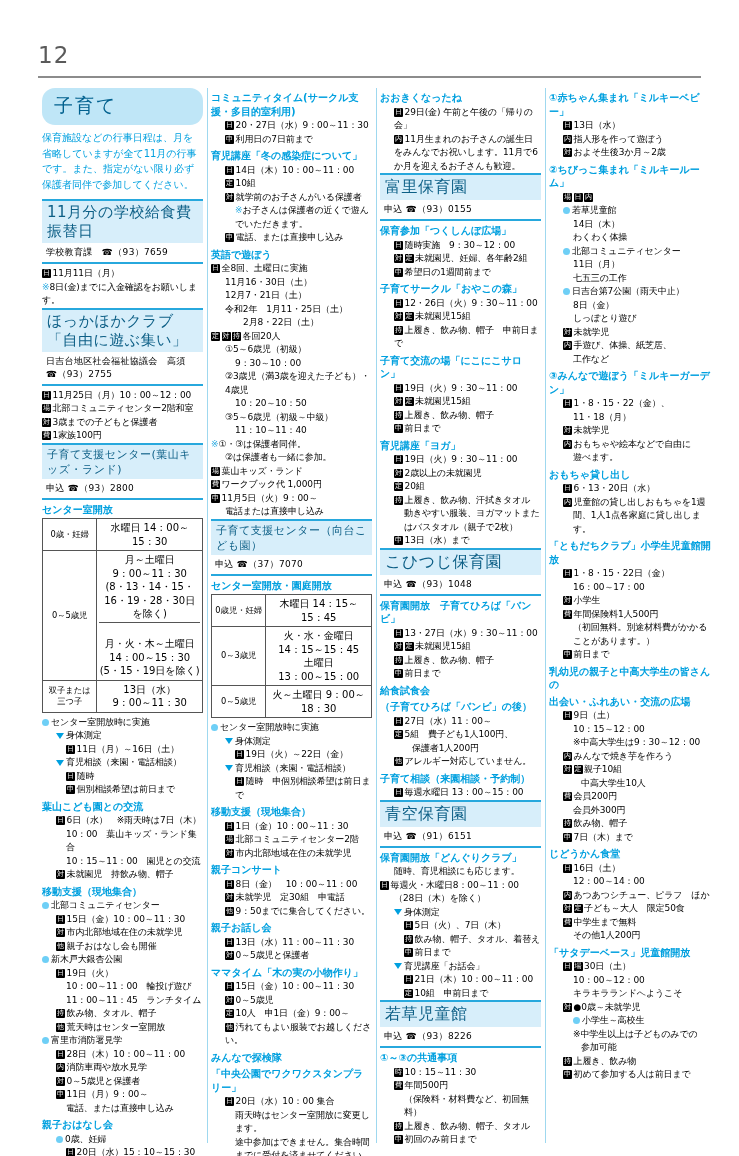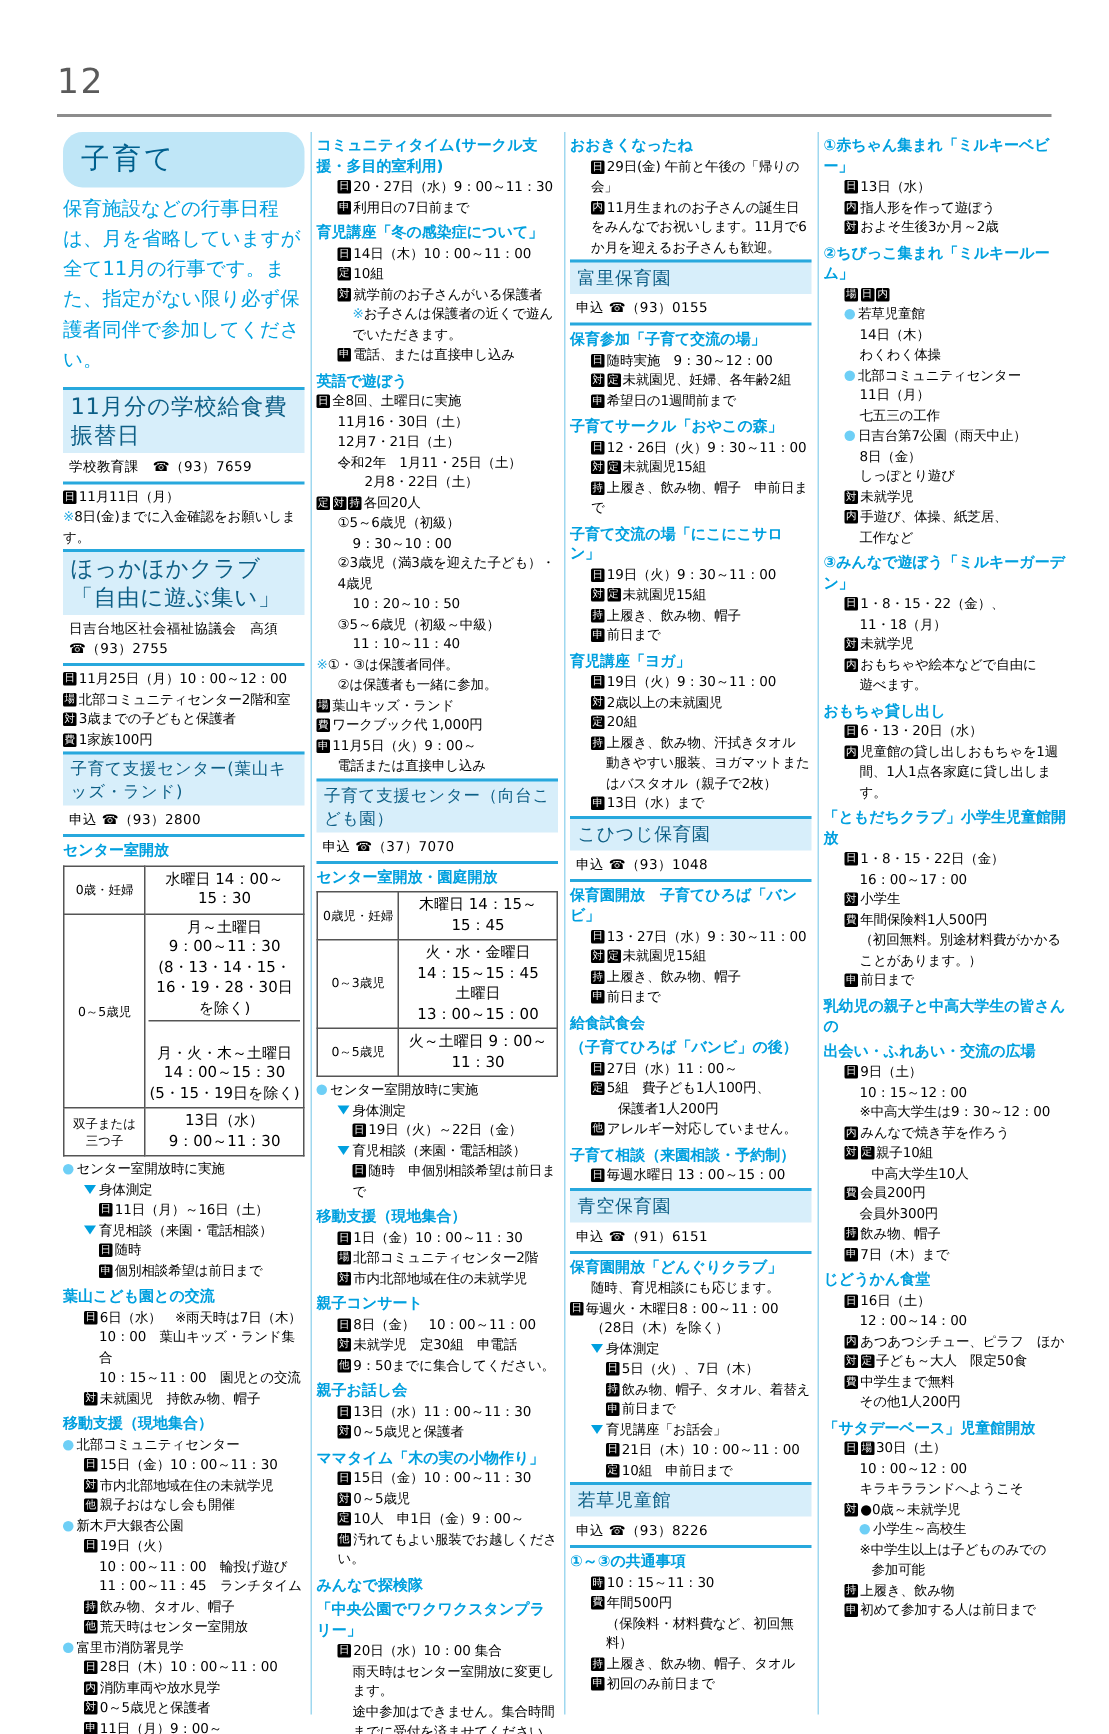--- a/index.html
+++ b/index.html
@@ -30,29 +30,29 @@
 
   
   .pill {
     background:#bfe6f7;
     border-radius:13px;
     padding:5px 10px 6px 12px;
     margin-bottom:5px;
   }
   .pill .t { font-size:19px; color:#00608e; letter-spacing:2px; }
 
-  .intro { font-size:13px; line-height:1.55; color:#00a0df; margin-bottom:7px; }
+  .intro { font-size:10px; line-height:1.55; color:#00a0df; margin-bottom:7px; }
 
   
   .fac {
     background:#d7eefa;
     border-top:2px solid #27a8dd;
     padding:2px 4px 2px 5px;
   }
-  .fac .nm { font-size:12px; color:#0d5f86; letter-spacing:0.5px; }
+  .fac .nm { font-size:16px; color:#0d5f86; letter-spacing:0.5px; }
   .fac.sm .nm { font-size:15px; }
   .fac.xs .nm { font-size:11px; }
   .tel { font-size:9px; padding:3px 2px 3px 4px; letter-spacing:0.3px; }
   .rule2 { border-bottom:2px solid #27a8dd; margin-bottom:3px; }
 
   
   .h-blue { font-size:10px; color:#00a0df; font-weight:bold; line-height:1.35; margin:3px 0 1px; }
 
   
   .ln { font-size:9px; line-height:1.5; padding-left:4px; letter-spacing:-0.1px; }
@@ -231,21 +231,21 @@
           <tr>
             <td class="lab">0歳児・妊婦</td>
             <td>木曜日 14：15～15：45</td>
           </tr>
           <tr>
             <td class="lab">0～3歳児</td>
             <td>火・水・金曜日<br>14：15～15：45<br>土曜日<br>13：00～15：00</td>
           </tr>
           <tr>
             <td class="lab">0～5歳児</td>
-            <td>火～土曜日 9：00～11：30</td>
+            <td>火～土曜日 9：00～18：30</td>
           </tr>
         </tbody>
       </table>
       <div class="ln n"><span class="bullet"></span>センター室開放時に実施</div>
       <div class="ln i1"><span class="tri"></span>身体測定</div>
       <div class="ln i2"><span class="ic">日</span>19日（火）～22日（金）</div>
       <div class="ln i1"><span class="tri"></span>育児相談（来園・電話相談）</div>
       <div class="ln i2"><span class="ic">日</span>随時　申個別相談希望は前日まで</div>
       <div class="h-blue">移動支援（現地集合）</div>
       <div class="ln i1"><span class="ic">日</span>1日（金）10：00～11：30</div>
@@ -277,21 +277,21 @@
       <div class="ln i1"><span class="ic">内</span>11月生まれのお子さんの誕生日をみんなでお祝いします。11月で6か月を迎えるお子さんも歓迎。</div>
       <div class="fac">
         <div class="nm">
           <div>富里保育園</div>
         </div>
       </div>
       <div class="tel">
         <div>申込 ☎（93）0155</div>
       </div>
       <div class="rule2"></div>
-      <div class="h-blue">保育参加「子育て交流の場」</div>
+      <div class="h-blue">保育参加「つくしんぼ広場」</div>
       <div class="ln i1"><span class="ic">日</span>随時実施　9：30～12：00</div>
       <div class="ln i1"><span class="ic">対</span><span class="ic">定</span>未就園児、妊婦、各年齢2組</div>
       <div class="ln i1"><span class="ic">申</span>希望日の1週間前まで</div>
       <div class="h-blue">子育てサークル「おやこの森」</div>
       <div class="ln i1"><span class="ic">日</span>12・26日（火）9：30～11：00</div>
       <div class="ln i1"><span class="ic">対</span><span class="ic">定</span>未就園児15組</div>
       <div class="ln i1"><span class="ic">持</span>上履き、飲み物、帽子　申前日まで</div>
       <div class="h-blue">子育て交流の場「にこにこサロン」</div>
       <div class="ln i1"><span class="ic">日</span>19日（火）9：30～11：00</div>
       <div class="ln i1"><span class="ic">対</span><span class="ic">定</span>未就園児15組</div>

